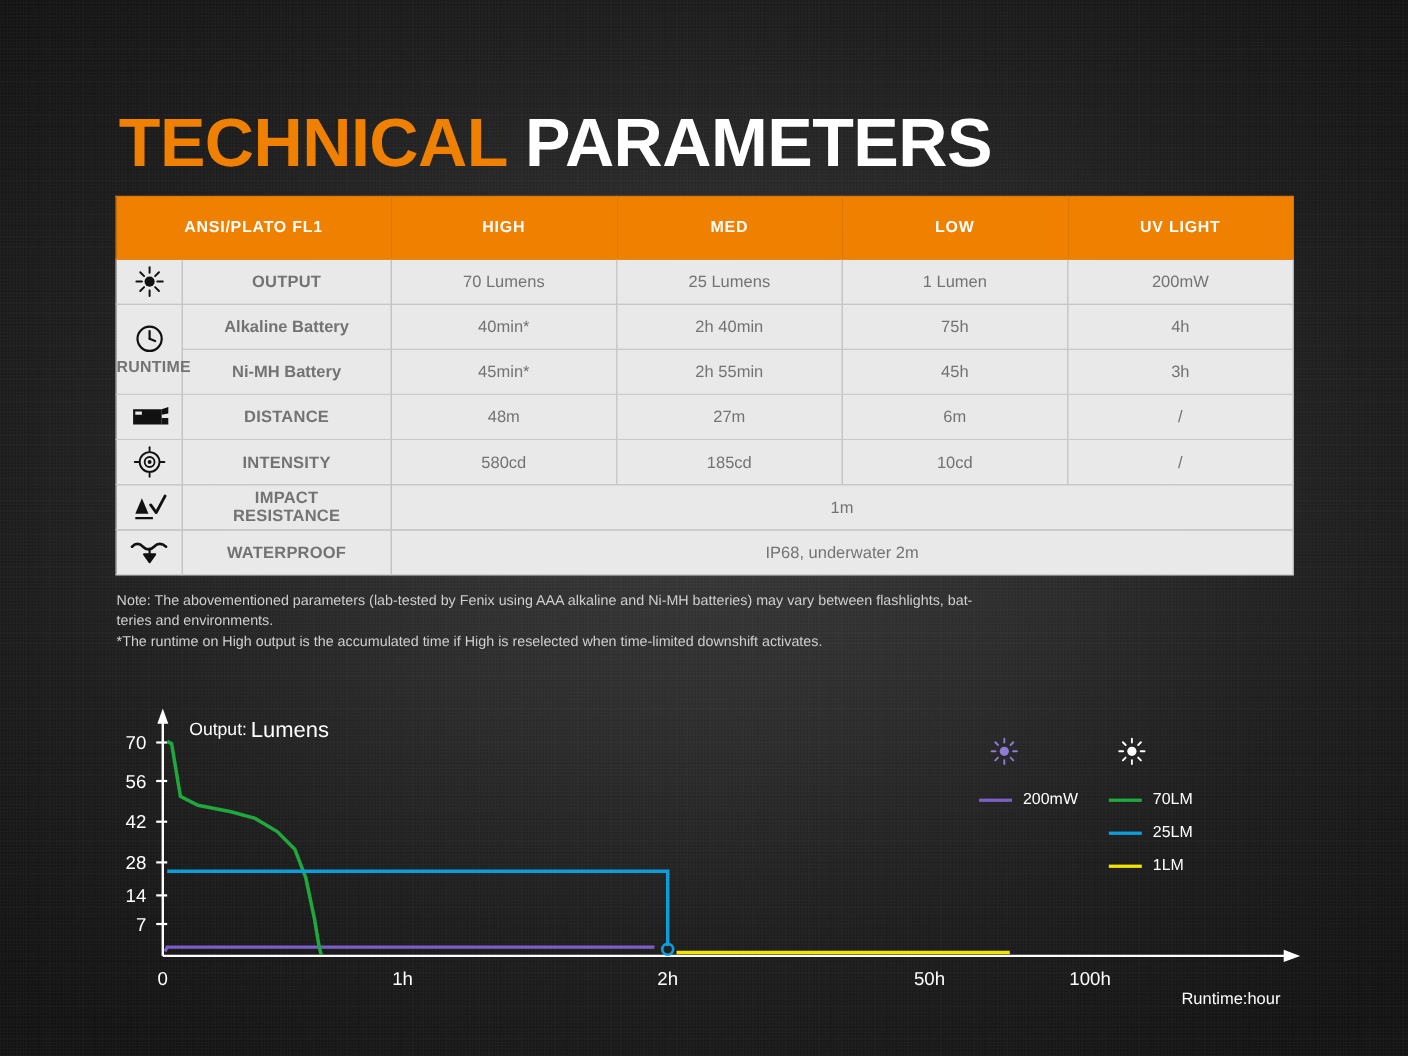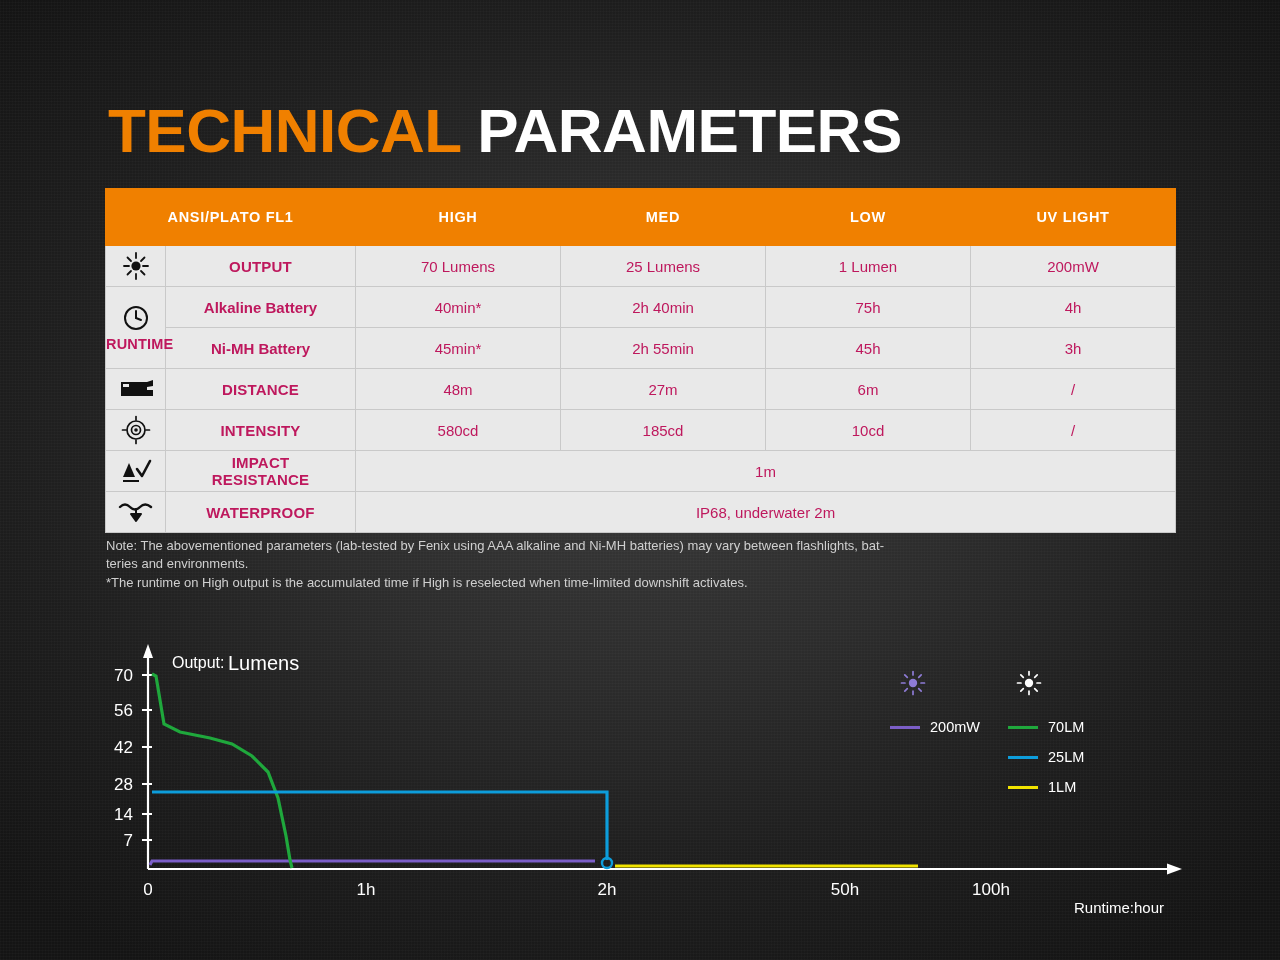--- a/index.html
+++ b/index.html
@@ -35,36 +35,36 @@
     letter-spacing: -0.5px;
     white-space: nowrap;
     line-height: 1;
   }
   .title .orange { color: #F08000; }
   .title .white  { color: #ffffff; }
 
   
   .table-wrap {
     position: absolute;
-    left: 105px; top: 188px;
+    left: 105px; top: 178px;
     width: 1070px;
   }
   table.spec {
     width: 100%;
     border-collapse: collapse;
     table-layout: fixed;
   }
   table.spec col.c-icon  { width: 60px; }
   table.spec col.c-label { width: 190px; }
   table.spec col.c-data  { width: 205px; }
 
   table.spec th, table.spec td {
     border: 1px solid #c9c9c9;
     font-size: 15px;
-    color: #be185d;
+    color: #737373;
     text-align: center;
     vertical-align: middle;
     background: #e9e9e9;
   }
   table.spec thead th {
     background: #F08000;
     color: #ffffff;
     font-weight: bold;
     font-size: 14.5px;
     letter-spacing: 0.7px;

